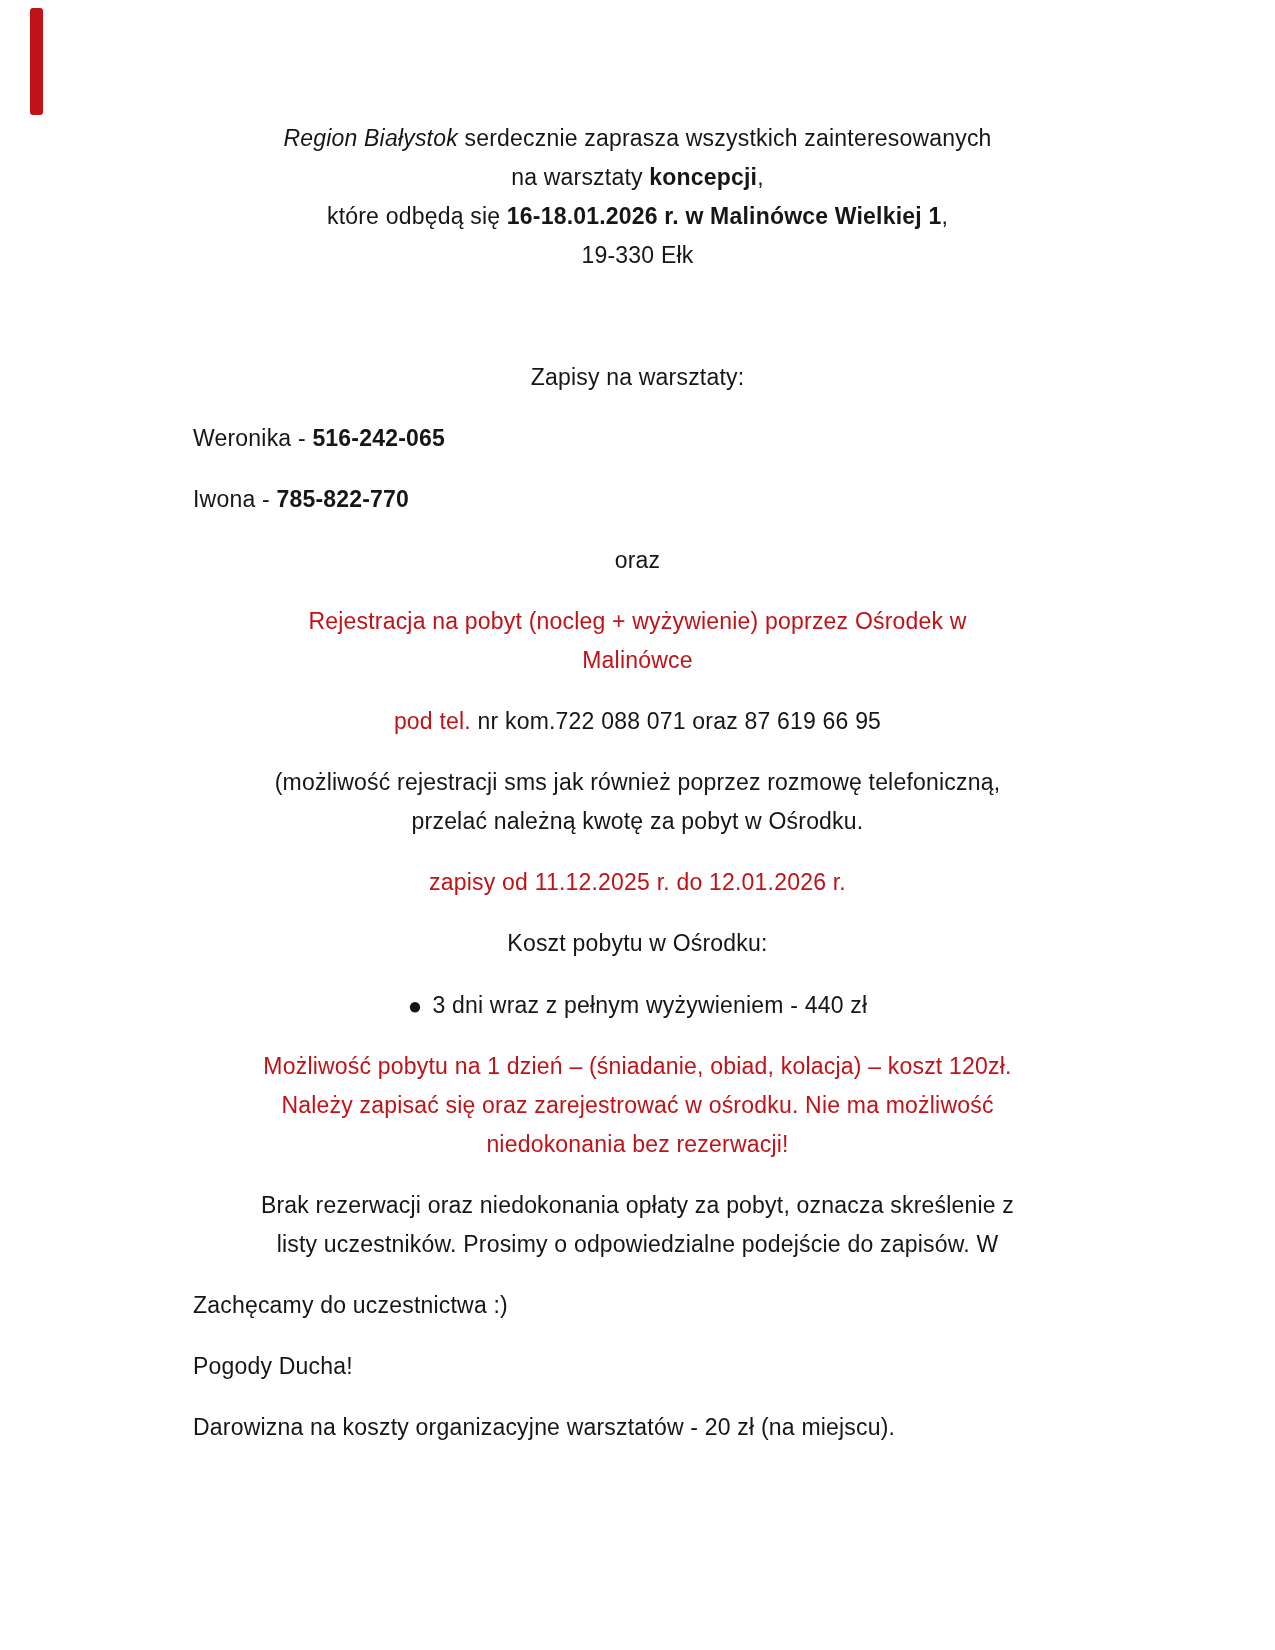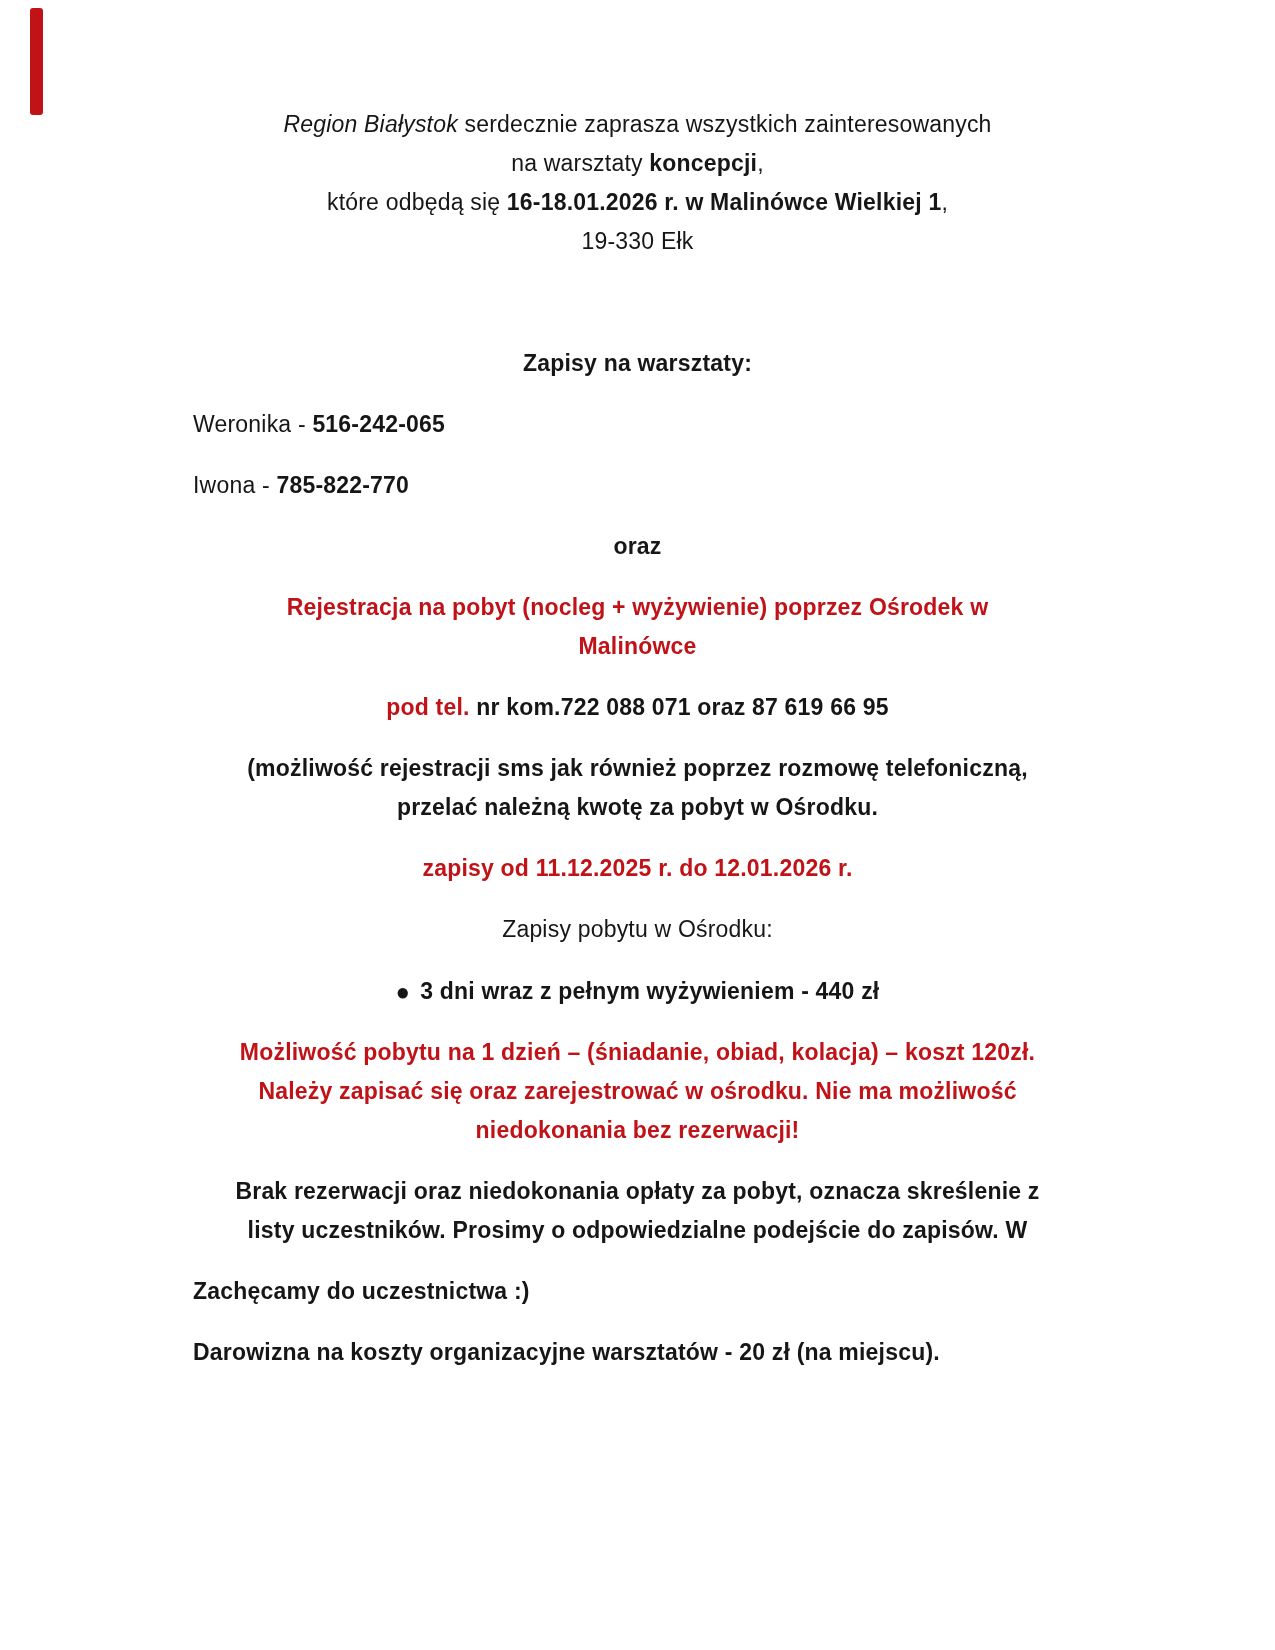--- a/index.html
+++ b/index.html
@@ -18,28 +18,28 @@
     left: 30px;
     top: 8px;
     width: 13px;
     height: 107px;
     border-radius: 3px;
     background: var(--accent, #c01217);
   }
   .content {
     position: absolute;
     left: 193px;
-    top: 105px;
+    top: 119px;
     width: 889px;
   }
   .para {
     font-size: 23px;
     line-height: 39px;
     margin: 0 0 22px 0;
-    font-weight: 700;
+    font-weight: 400;
     letter-spacing: 0.2px;
   }
   .para .line { white-space: nowrap; }
   .center { text-align: center; }
   .left { text-align: left; }
   .regular { font-weight: 400; }
   .bold { font-weight: 700; }
   .italic { font-style: italic; }
   .red { color: var(--accent, #c01217); }
   .spacer { height: 39px; margin-bottom: 22px; }
@@ -96,21 +96,21 @@
     <div class="para center">
       <div class="line">(możliwość rejestracji sms jak również poprzez rozmowę telefoniczną,</div>
       <div class="line">przelać należną kwotę za pobyt w Ośrodku.</div>
     </div>
 
     <div class="para center red">
       <div class="line">zapisy od 11.12.2025 r. do 12.01.2026 r.</div>
     </div>
 
     <div class="para center regular">
-      <div class="line">Zapisy pobytu w Ośrodku:</div>
+      <div class="line">Koszt pobytu w Ośrodku:</div>
     </div>
 
     <div class="para center">
       <div class="line"><span class="bullet-glyph">●</span><span>3 dni wraz z pełnym wyżywieniem - 440 zł</span></div>
     </div>
 
     <div class="para center red">
       <div class="line">Możliwość pobytu na 1 dzień – (śniadanie, obiad, kolacja) – koszt 120zł.</div>
       <div class="line">Należy zapisać się oraz zarejestrować w ośrodku. Nie ma możliwość</div>
       <div class="line">niedokonania bez rezerwacji!</div>
@@ -118,19 +118,22 @@
 
     <div class="para center">
       <div class="line">Brak rezerwacji oraz niedokonania opłaty za pobyt, oznacza skreślenie z</div>
       <div class="line">listy uczestników. Prosimy o odpowiedzialne podejście do zapisów. W</div>
     </div>
 
     <div class="para left">
       <div class="line">Zachęcamy do uczestnictwa :)</div>
     </div>
 
+    <div class="para left">
+      <div class="line">Pogody Ducha!</div>
+    </div>
 
     <div class="para left">
       <div class="line">Darowizna na koszty organizacyjne warsztatów - 20 zł (na miejscu).</div>
     </div>
 
   </div>
 </div>
 
 </body></html>

